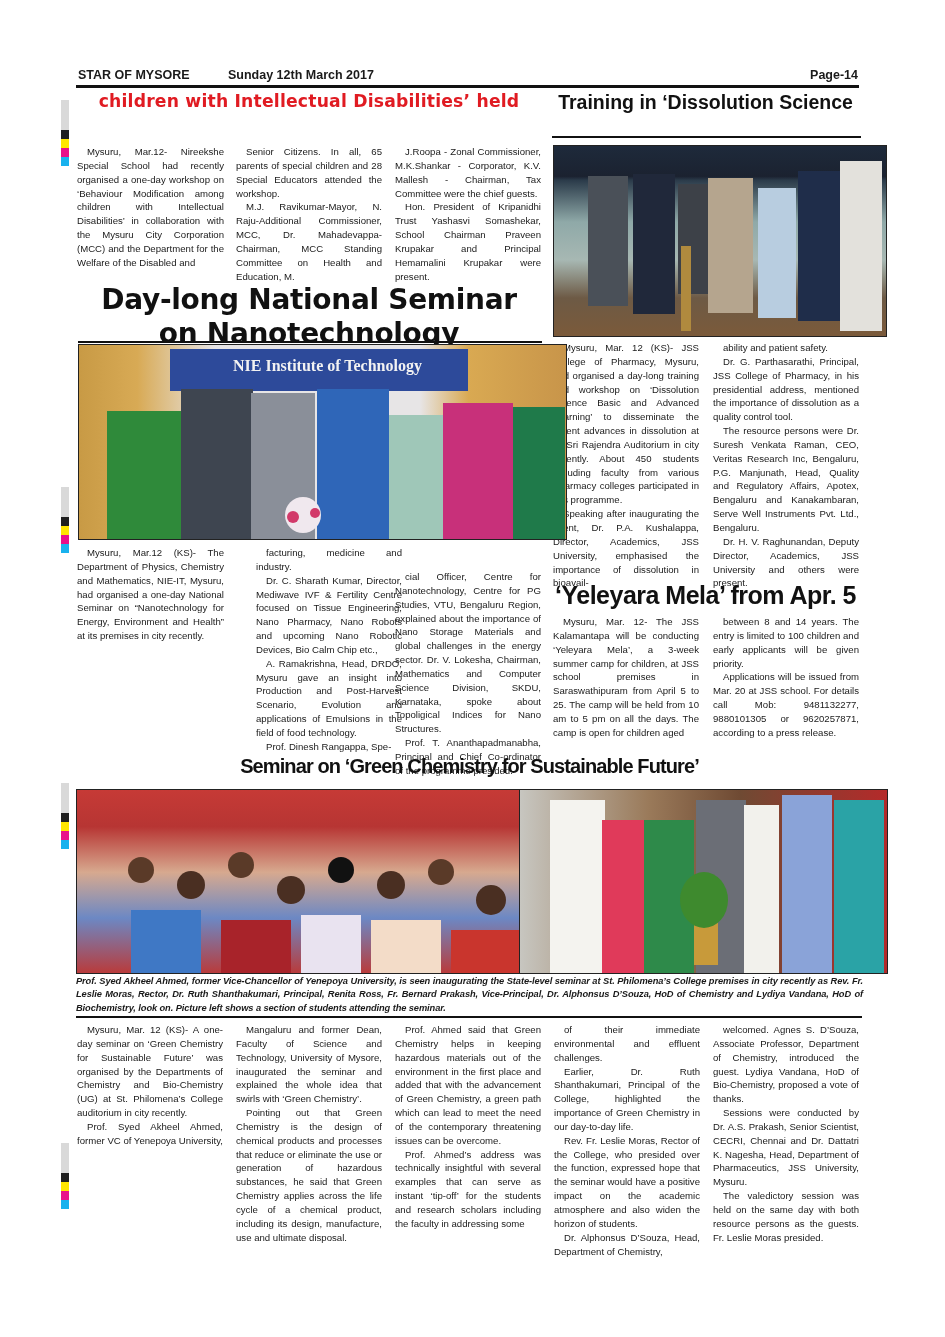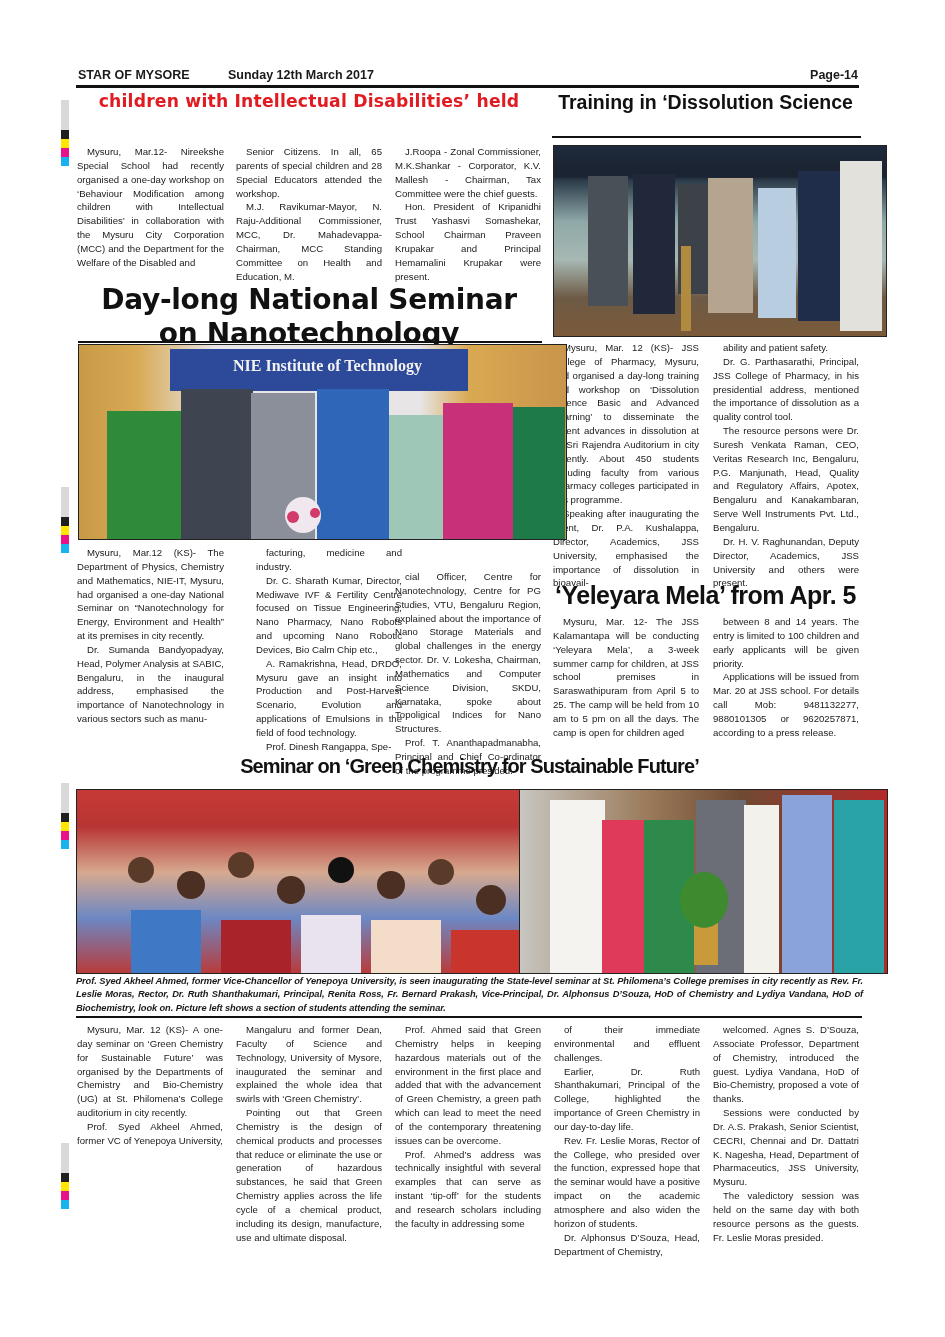--- a/index.html
+++ b/index.html
@@ -120,21 +120,20 @@
     <rect x="286" y="70" width="62" height="124" fill="#9fc7b8"></rect>
     <rect x="340" y="58" width="70" height="136" fill="#c8307a"></rect>
     <rect x="410" y="62" width="52" height="132" fill="#1f7a4a"></rect>
     <circle cx="200" cy="170" r="18" fill="#f0e8ee"></circle>
     <circle cx="190" cy="172" r="6" fill="#d23a6a"></circle>
     <circle cx="212" cy="168" r="5" fill="#d23a6a"></circle>
   </svg>
 </div>
 <div class="abs col" style="left:77px;top:546px;width:147px;">
   <p>Mysuru, Mar.12 (KS)- The Department of Physics, Chemistry and Mathematics, NIE-IT, Mysuru, had organised a one-day National Seminar on “Nanotechnology for Energy, Environment and Health” at its premises in city recently.</p>
-  <p>Dr. Sumanda Bandyopadyay, Head, Polymer Analysis at SABIC, Bengaluru, in the inaugural address, emphasised the importance of Nanotechnology in various sectors such as manu-</p>
 </div>
 <div class="abs col" style="left:236px;top:546px;width:146px;margin-left:20px;">
   <p>facturing, medicine and industry.</p>
   <p>Dr. C. Sharath Kumar, Director, Mediwave IVF &amp; Fertility Centre focused on Tissue Engineering, Nano Pharmacy, Nano Robots and upcoming Nano Robotic Devices, Bio Calm Chip etc.,</p>
   <p>A. Ramakrishna, Head, DRDO, Mysuru gave an insight into Production and Post-Harvest Scenario, Evolution and applications of Emulsions in the field of food technology.</p>
   <p>Prof. Dinesh Rangappa, Spe-</p>
 </div>
 <div class="abs col" style="left:395px;top:570px;width:146px;">
   <p>cial Officer, Centre for Nanotechnology, Centre for PG Studies, VTU, Bengaluru Region, explained about the importance of Nano Storage Materials and global challenges in the energy sector. Dr. V. Lokesha, Chairman, Mathematics and Computer Science Division, SKDU, Karnataka, spoke about Topoligical Indices for Nano Structures.</p>
   <p>Prof. T. Ananthapadmanabha, Principal and Chief Co-ordinator of the programme presided.</p>

